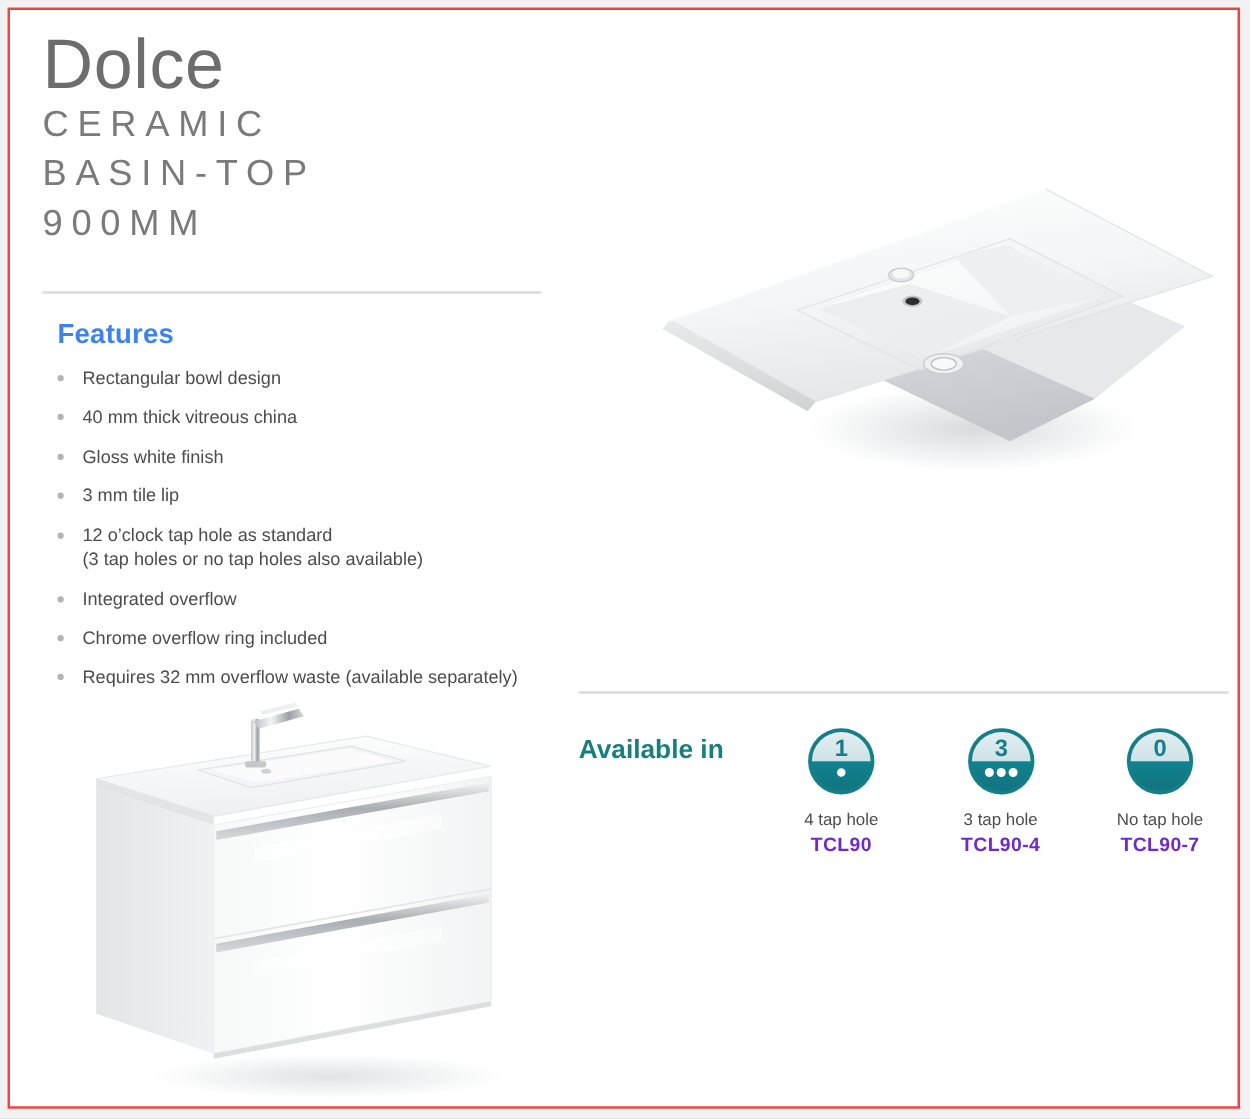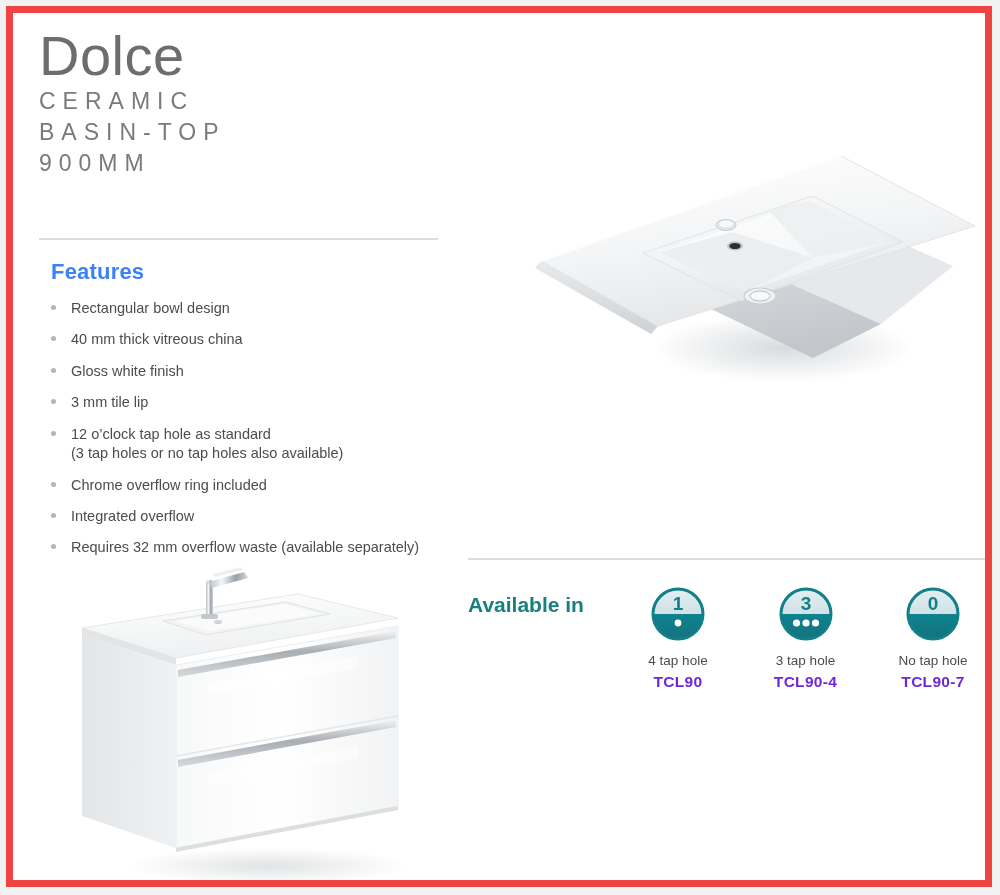--- a/index.html
+++ b/index.html
@@ -1,24 +1,24 @@
 <!DOCTYPE html>
 <html><head>
 <meta charset="utf-8">
 <style>
   html,body{margin:0;padding:0;background:#d9d9d9;}
   body{font-family:"Liberation Sans",sans-serif;}
   .page{position:relative;width:1000px;height:895px;background:#f2f2f2;overflow:hidden;}
   .sheet{position:absolute;left:6px;top:6px;width:986px;height:881px;background:#ffffff;
-         border:7px solid #ef4444;box-sizing:border-box;overflow:hidden;}
+         border:2px solid #ef4444;box-sizing:border-box;overflow:hidden;}
 
   
   .title-block{position:absolute;left:26px;top:14px;width:420px;}
   .brand{font-size:56px;font-weight:300;color:#6d6d6d;letter-spacing:0.5px;line-height:1.05;}
-  .subline{font-size:23px;font-weight:300;color:#7a7a7a;letter-spacing:7px;line-height:1.36;white-space:nowrap;}
+  .subline{font-size:29px;font-weight:300;color:#7a7a7a;letter-spacing:7px;line-height:1.36;white-space:nowrap;}
   .rule{background:#dcdcdc;height:2px;}
   #title-rule{position:absolute;left:26px;top:225px;width:399px;}
 
   
   .features{position:absolute;left:26px;top:246px;width:420px;}
   .features-title{font-size:22px;font-weight:bold;color:#3b82f6;margin:0 0 14px 12px;letter-spacing:0.2px;}
   .feat-list{list-style:none;margin:10px;padding:0;}
   .feat-item{position:relative;padding-left:22px;font-size:14.5px;color:#4c4c4c;line-height:1.34;margin-bottom:12px;}
   .feat-item .dot{position:absolute;left:2px;top:6px;width:5px;height:5px;border-radius:50%;background:#b4b4b4;}
   .feat-sub{display:block;color:#4c4c4c;}
@@ -54,22 +54,22 @@
     <div class="rule" id="title-rule"></div>
 
     <div class="features">
       <div class="features-title">Features</div>
       <ul class="feat-list" id="feature-list">
           <li class="feat-item"><span class="dot"></span><span>Rectangular bowl design</span></li>
           <li class="feat-item"><span class="dot"></span><span>40 mm thick vitreous china</span></li>
           <li class="feat-item"><span class="dot"></span><span>Gloss white finish</span></li>
           <li class="feat-item"><span class="dot"></span><span>3 mm tile lip</span></li>
           <li class="feat-item"><span class="dot"></span><span>12 o’clock tap hole as standard</span><span class="feat-sub">(3 tap holes or no tap holes also available)</span></li>
+          <li class="feat-item"><span class="dot"></span><span>Integrated overflow</span></li>
           <li class="feat-item"><span class="dot"></span><span>Chrome overflow ring included</span></li>
-          <li class="feat-item"><span class="dot"></span><span>Integrated overflow</span></li>
           <li class="feat-item"><span class="dot"></span><span>Requires 32 mm overflow waste (available separately)</span></li>
         </ul>
     </div>
 
     <div class="basin-photo">
       <svg viewBox="0 0 510 260" width="510" height="260" aria-hidden="true">
         <defs>
           <linearGradient id="deckG" x1="0" y1="0" x2="0.35" y2="1">
             <stop offset="0" stop-color="#ffffff"></stop>
             <stop offset="0.55" stop-color="#f4f5f6"></stop>

